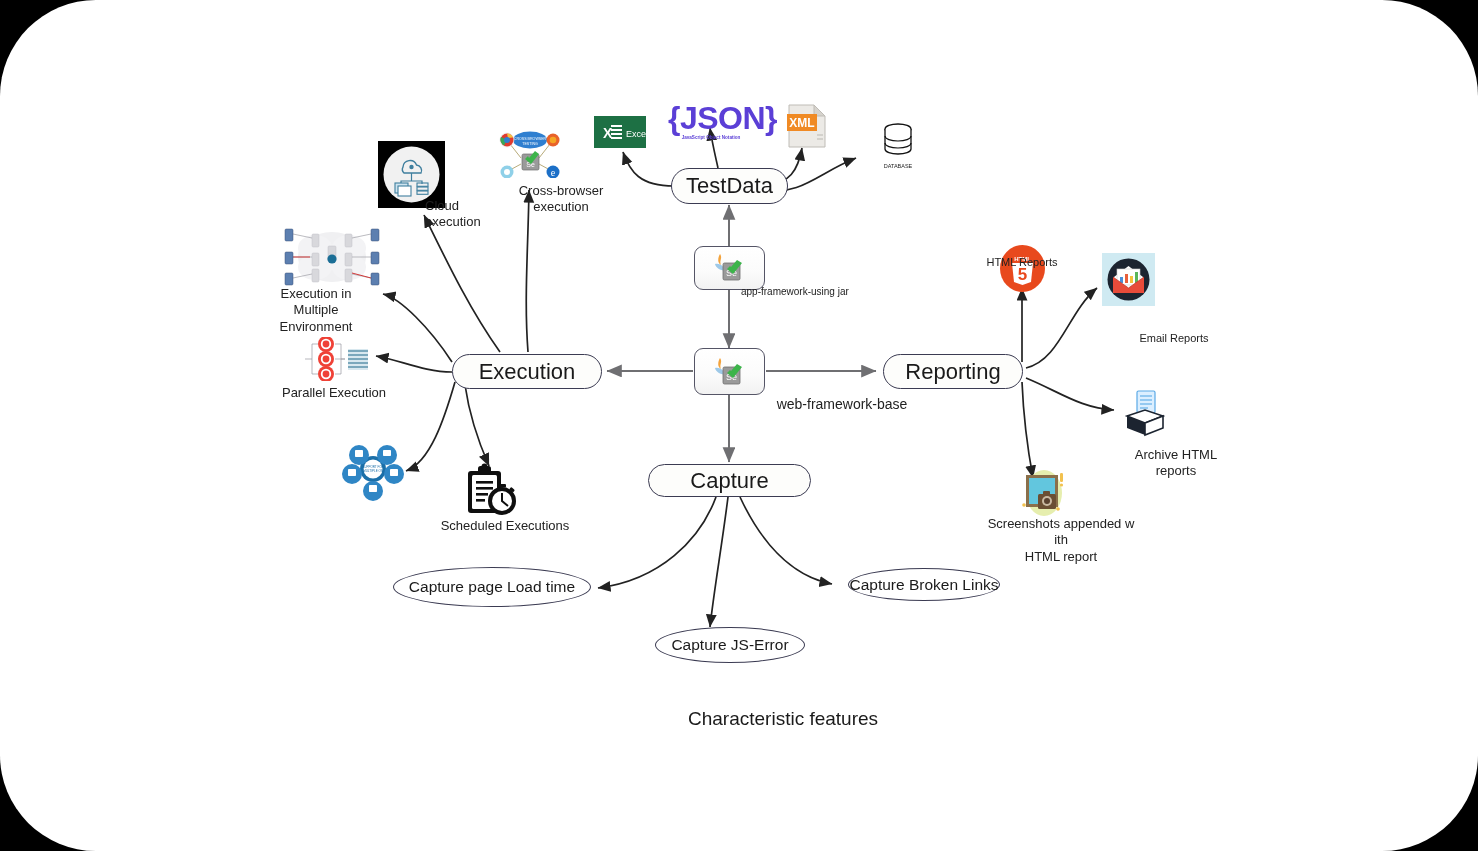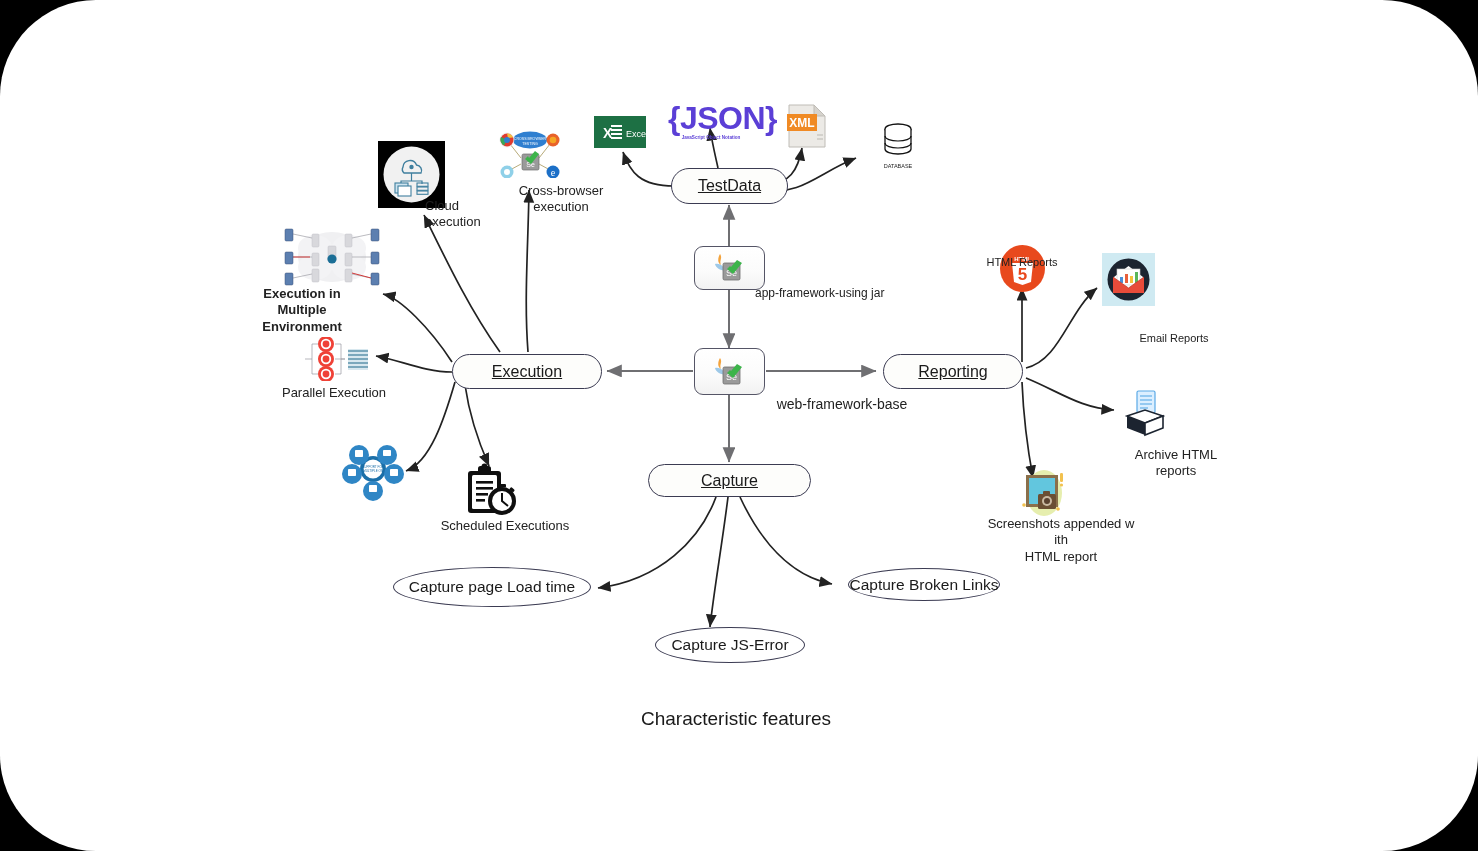--- a/index.html
+++ b/index.html
@@ -38,22 +38,21 @@
     align-items: center;
     justify-content: center;
     font-family: "Liberation Sans", sans-serif;
     color: #1a1a1a;
     background: #fdfdfb;
     z-index: 4;
   }
   .pill {
     border: 1.4px solid #3b3b52;
     border-radius: 22px;
-    font-size: 16px;
-    text-decoration: underline;
+    font-size: 22px;
   }
   .ellipse {
     border: 1.4px solid #3b3b52;
     border-radius: 50%;
     font-size: 15.5px;
     background: #ffffff;
   }
   .sebox {
     border: 1.4px solid #555566;
     border-radius: 9px;
@@ -73,20 +72,21 @@
   .iconwrap {
     position: absolute;
     z-index: 3;
   }
   .title {
     position: absolute;
     font-family: "Liberation Sans", sans-serif;
     font-size: 19px;
     color: #1a1a1a;
     z-index: 6;
+    margin-left: 47px;
   }
   .swatch-black { background:#000000; }
   .swatch-email { background:#cfeaf2; }
 </style>
 </head>
 <body>
 
 <div id="stage">
   <div id="card">
 
@@ -183,21 +183,21 @@
 
     <div class="node sebox" style="left:694px; top:246px; width:71px; height:44px;">
       <svg width="36" height="34" viewBox="0 0 36 34">
         <path d="M8 3 C11 7, 7 9, 9 14 C5 12, 6 6, 8 3 Z" fill="#f3a33c"></path>
         <path d="M3 13 C8 12, 12 15, 13 20 C8 19, 4 17, 3 13 Z" fill="#9ec9e8"></path>
         <rect x="11" y="12" width="17" height="17" rx="1.5" fill="#9a9a9a" stroke="#6f6f6f" stroke-width="0.8"></rect>
         <text x="19.5" y="25" font-family="Liberation Sans, sans-serif" font-size="9" fill="#ffffff" text-anchor="middle">Se</text>
         <path d="M19 16 L25 9 L30 12 L21 23 L15 18 L18 15 Z" fill="#3cb44a"></path>
       </svg>
     </div>
-    <div class="caption" style="left:741px; top:286px; width:220px; text-align:left; font-size:12px;margin-left:14px;">app-framework-using jar</div>
+    <div class="caption" style="left:741px; top:286px; width:220px; text-align:left; font-size:10px;">app-framework-using jar</div>
 
     <div class="node sebox" style="left:694px; top:348px; width:71px; height:47px;">
       <svg width="36" height="34" viewBox="0 0 36 34">
         <path d="M8 3 C11 7, 7 9, 9 14 C5 12, 6 6, 8 3 Z" fill="#f3a33c"></path>
         <path d="M3 13 C8 12, 12 15, 13 20 C8 19, 4 17, 3 13 Z" fill="#9ec9e8"></path>
         <rect x="11" y="12" width="17" height="17" rx="1.5" fill="#9a9a9a" stroke="#6f6f6f" stroke-width="0.8"></rect>
         <text x="19.5" y="25" font-family="Liberation Sans, sans-serif" font-size="9" fill="#ffffff" text-anchor="middle">Se</text>
         <path d="M19 16 L25 9 L30 12 L21 23 L15 18 L18 15 Z" fill="#3cb44a"></path>
       </svg>
     </div>
@@ -326,21 +326,21 @@
         <g fill="#5c7fb0" stroke="#39507a" stroke-width="0.5">
           <rect x="6" y="3" width="8" height="12" rx="1.2"></rect>
           <rect x="6" y="26" width="8" height="12" rx="1.2"></rect>
           <rect x="6" y="47" width="8" height="12" rx="1.2"></rect>
           <rect x="92" y="3" width="8" height="12" rx="1.2"></rect>
           <rect x="92" y="26" width="8" height="12" rx="1.2"></rect>
           <rect x="92" y="47" width="8" height="12" rx="1.2"></rect>
         </g>
       </svg>
     </div>
-    <div class="caption" style="left:244px; top:286px; width:116px;font-weight:bold;">Execution in Multiple
+    <div class="caption" style="left:258px; top:286px; width:116px;">Execution in Multiple
 Environment</div>
 
     <div class="iconwrap" style="left:298px; top:337px;">
       <svg width="72" height="44" viewBox="0 0 72 44">
         <g stroke="#9a9aa2" stroke-width="0.7" fill="none">
           <path d="M7 22 H14"></path>
           <path d="M14 22 V7 H20"></path>
           <path d="M14 22 V37 H20"></path>
           <path d="M37 7 H43 V22 H47"></path>
           <path d="M37 22 H47"></path>

